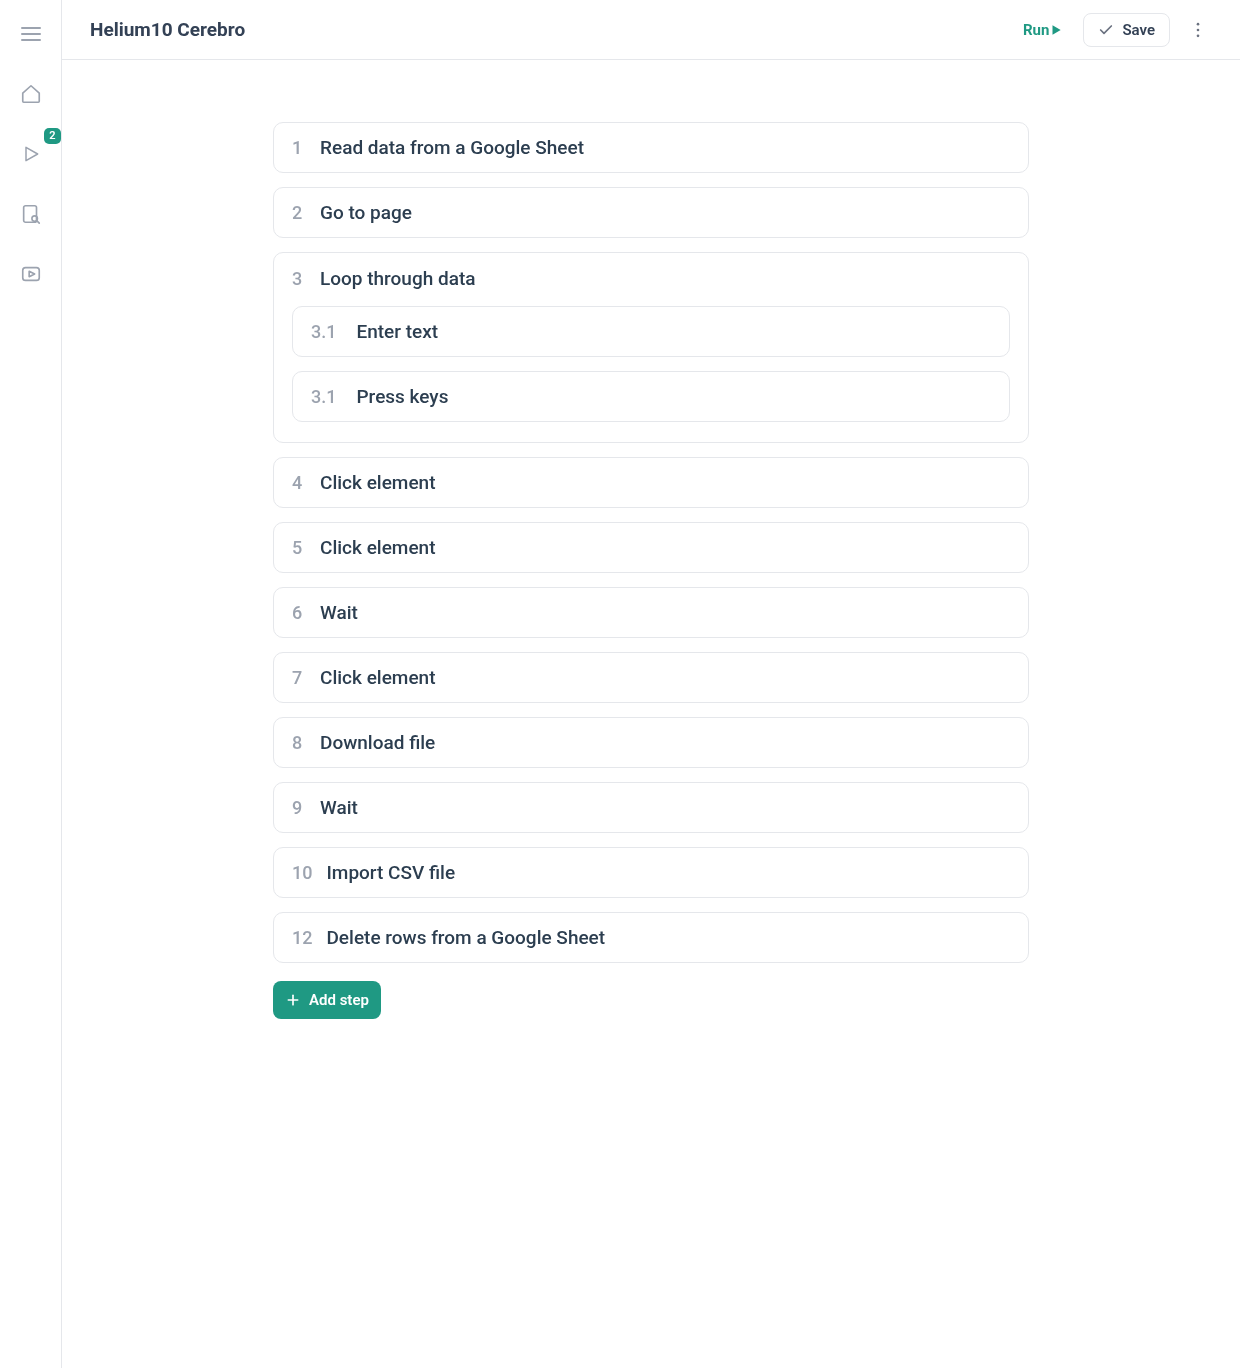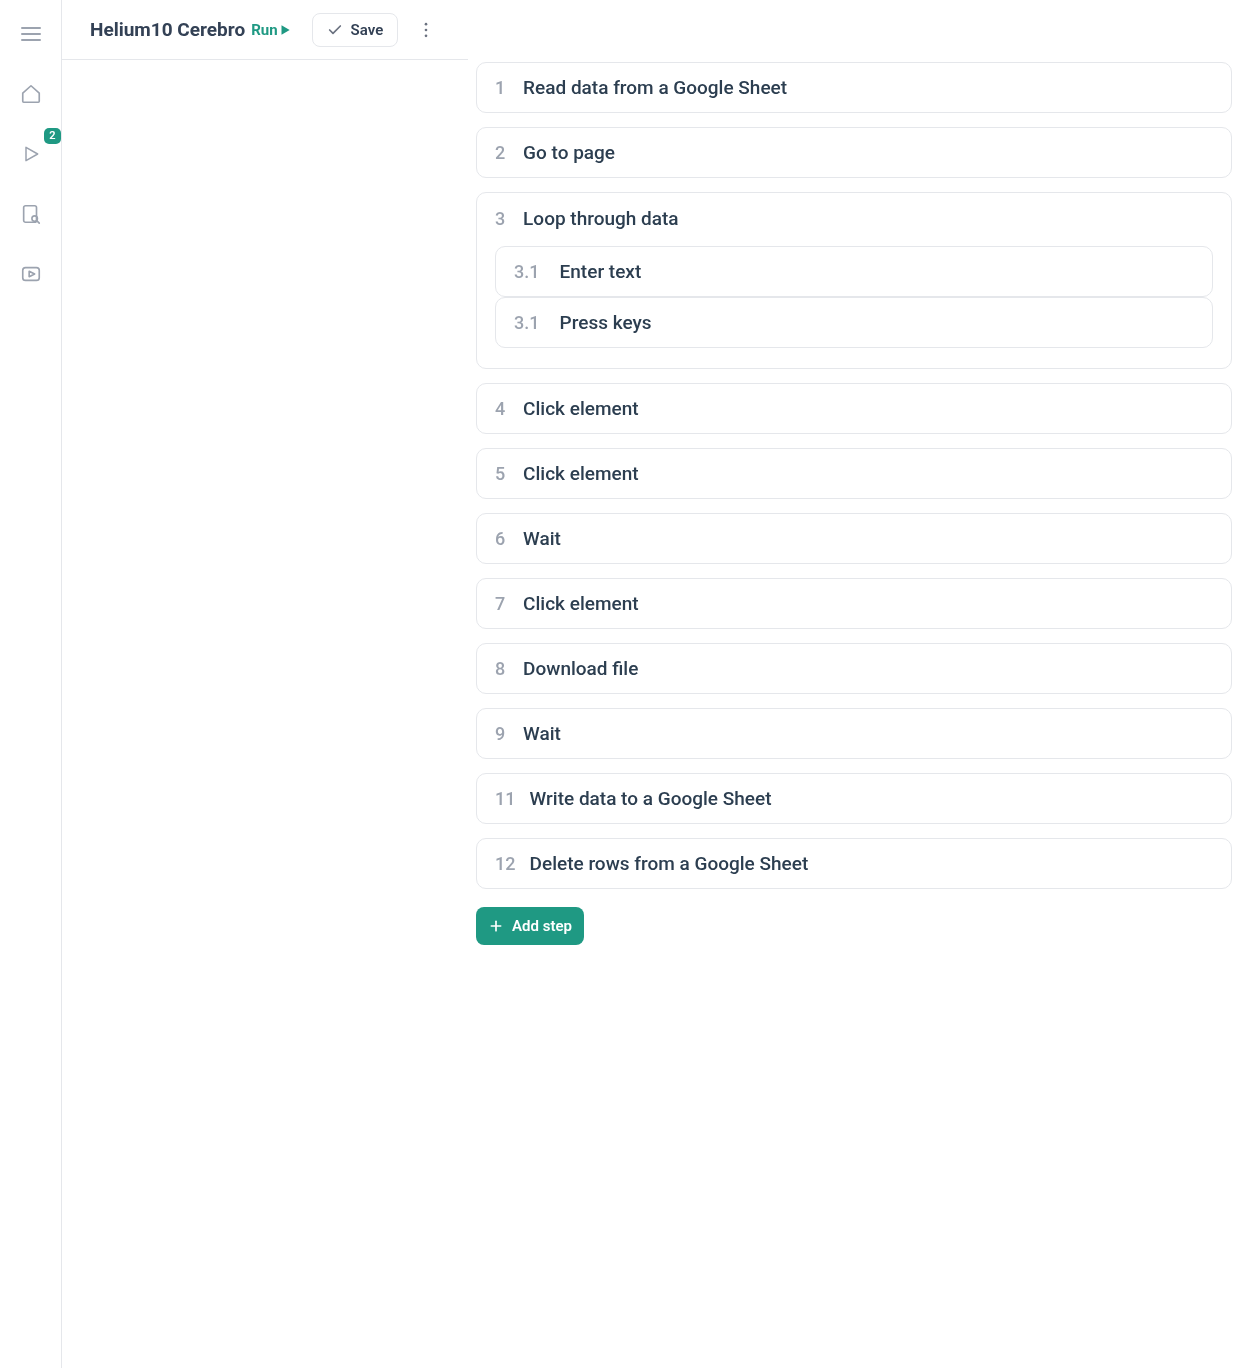--- a/index.html
+++ b/index.html
@@ -42,21 +42,21 @@
   color: #fff;
   font-size: 11px;
   font-weight: 600;
   border-radius: 5px;
   padding: 1px 5px;
   line-height: 14px;
 }
 .main {
   flex: 1;
   display: flex;
-  flex-direction: row;
+  flex-direction: column;
 }
 .topbar {
   height: 60px;
   border-bottom: 1px solid #e5e7eb;
   display: flex;
   align-items: center;
   padding: 0 28px 0 28px;
   justify-content: space-between;
 }
 .title {
@@ -137,20 +137,21 @@
 .loop-header {
   display: flex;
   align-items: center;
   gap: 14px;
   margin-bottom: 16px;
   cursor: pointer;
 }
 .loop-children {
   display: flex;
   flex-direction: column;
+  gap: 14px;
 }
 .substep {
   border: 1px solid #e5e7eb;
   border-radius: 10px;
   padding: 13px 18px;
   display: flex;
   align-items: center;
   gap: 20px;
   cursor: pointer;
   background: #fff;
@@ -298,25 +299,25 @@
         <div class="step">
           <span class="step-num">8</span>
           <span class="step-label">Download file</span>
         </div>
 
         <div class="step">
           <span class="step-num">9</span>
           <span class="step-label">Wait</span>
         </div>
 
-
-        <div class="step">
-          <span class="step-num">11</span>
-          <span class="step-label">Write data to a Google Sheet</span>
-        </div>
+        <div class="step">
+          <span class="step-num">10</span>
+          <span class="step-label">Import CSV file</span>
+        </div>
+
 
         <div class="step">
           <span class="step-num">12</span>
           <span class="step-label">Delete rows from a Google Sheet</span>
         </div>
 
 
         <div class="add-step-btn">
           <svg width="16" height="16" viewBox="0 0 24 24" fill="none" stroke="#fff" stroke-width="2.5" stroke-linecap="round">
               <line x1="12" y1="5" x2="12" y2="19"></line>

